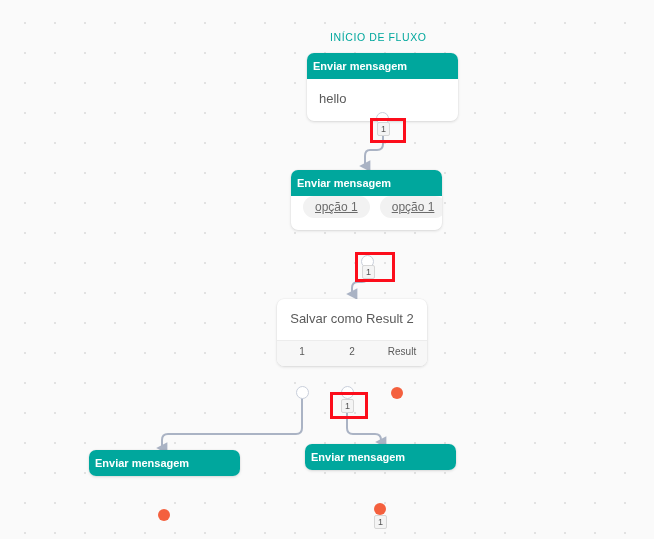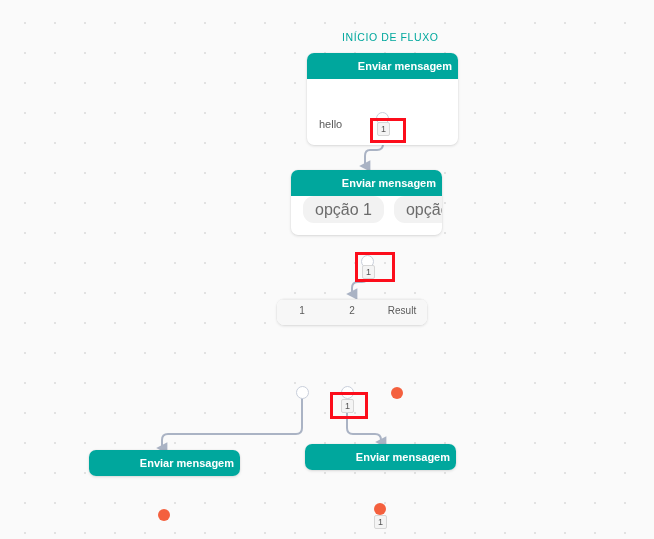--- a/index.html
+++ b/index.html
@@ -51,53 +51,53 @@
     background: #ffffff;
     border-radius: 7px;
     box-shadow: 0 1px 3px rgba(0,0,0,0.13), 0 0 0 0.6px rgba(0,0,0,0.03);
     overflow: hidden;
   }
   .node-header {
     background: #00a79d;
     color: #ffffff;
     font-size: 11px;
     font-weight: 700;
-    text-align: right;
+    text-align: left;
     padding: 7px 6px;
     line-height: 1.1;
   }
   .node-header.dark {
     background: #0a6460;
   }
   .node-body {
     padding: 11px 12px 13px 12px;
-    font-size: 11px;
+    font-size: 13px;
     color: #5a5a5a;
     line-height: 1.35;
-    margin-top: 27px;
   }
   .node-body.center {
     text-align: center;
     padding: 11px 12px 12px 12px;
   }
 
   
   .chip-row {
     display: flex;
     gap: 10px;
     padding: 0 12px 12px 12px;
   }
   .chip {
     background: #f2f2f2;
     border-radius: 11px;
-    font-size: 16px;
+    font-size: 12px;
     color: #6b6b6b;
     padding: 4px 12px;
     line-height: 1.2;
     white-space: nowrap;
+    text-decoration: underline;
   }
 
   
   .ports-row {
     display: flex;
     background: #f7f7f7;
     border-top: 1px solid #ececec;
     padding: 5px 0 9px 0;
   }
   .port-col {
@@ -166,40 +166,41 @@
 
     <path d="M383,118 L383,144 Q383,150 377,150 L370,150 Q365,150 365,156 L365,166" fill="none" stroke="#aab3c4" stroke-width="2" marker-end="url(#arrowhead)"></path>
 
     <path d="M368,262 L368,276 Q368,282 362,282 L358,282 Q352,282 352,288 L352,294" fill="none" stroke="#aab3c4" stroke-width="2" marker-end="url(#arrowhead)"></path>
 
     <path d="M302,398 L302,428 Q302,434 296,434 L168,434 Q162,434 162,440 L162,448" fill="none" stroke="#aab3c4" stroke-width="2" marker-end="url(#arrowhead)"></path>
 
     <path d="M347,413 L347,428 Q347,434 353,434 L375,434 Q381,434 381,440 L381,442" fill="none" stroke="#aab3c4" stroke-width="2" marker-end="url(#arrowhead)"></path>
   </svg>
 
-  <div class="flow-start-label" style="left:342px; top:31px;">INÍCIO DE FLUXO</div>
+  <div class="flow-start-label" style="left:330px; top:31px;">INÍCIO DE FLUXO</div>
 
   <div class="node" style="left:307px; top:53px; width:151px;">
     <div class="node-header">Enviar mensagem</div>
     <div class="node-body">hello</div>
   </div>
   <div class="port-dot" style="left:376px; top:112px;"></div>
   <div class="count-badge" style="left:377px; top:122px;">1</div>
 
   <div class="node" style="left:291px; top:170px; width:151px;">
     <div class="node-header">Enviar mensagem</div>
     <div class="chip-row">
       <div class="chip">opção 1</div>
       <div class="chip">opção 1</div>
     </div>
   </div>
   <div class="port-dot" style="left:361px; top:255px;"></div>
   <div class="count-badge" style="left:362px; top:265px;">1</div>
 
   <div class="node" style="left:277px; top:299px; width:150px;">
+    <div class="node-body center">Salvar como Result 2</div>
     <div class="ports-row">
       <div class="port-col">1</div>
       <div class="port-col">2</div>
       <div class="port-col">Result</div>
     </div>
   </div>
   <div class="port-dot" style="left:296px; top:386px;"></div>
   <div class="port-dot" style="left:341px; top:386px;"></div>
   <div class="port-dot filled" style="left:391px; top:387px;"></div>
   <div class="count-badge" style="left:341px; top:399px;">1</div>

